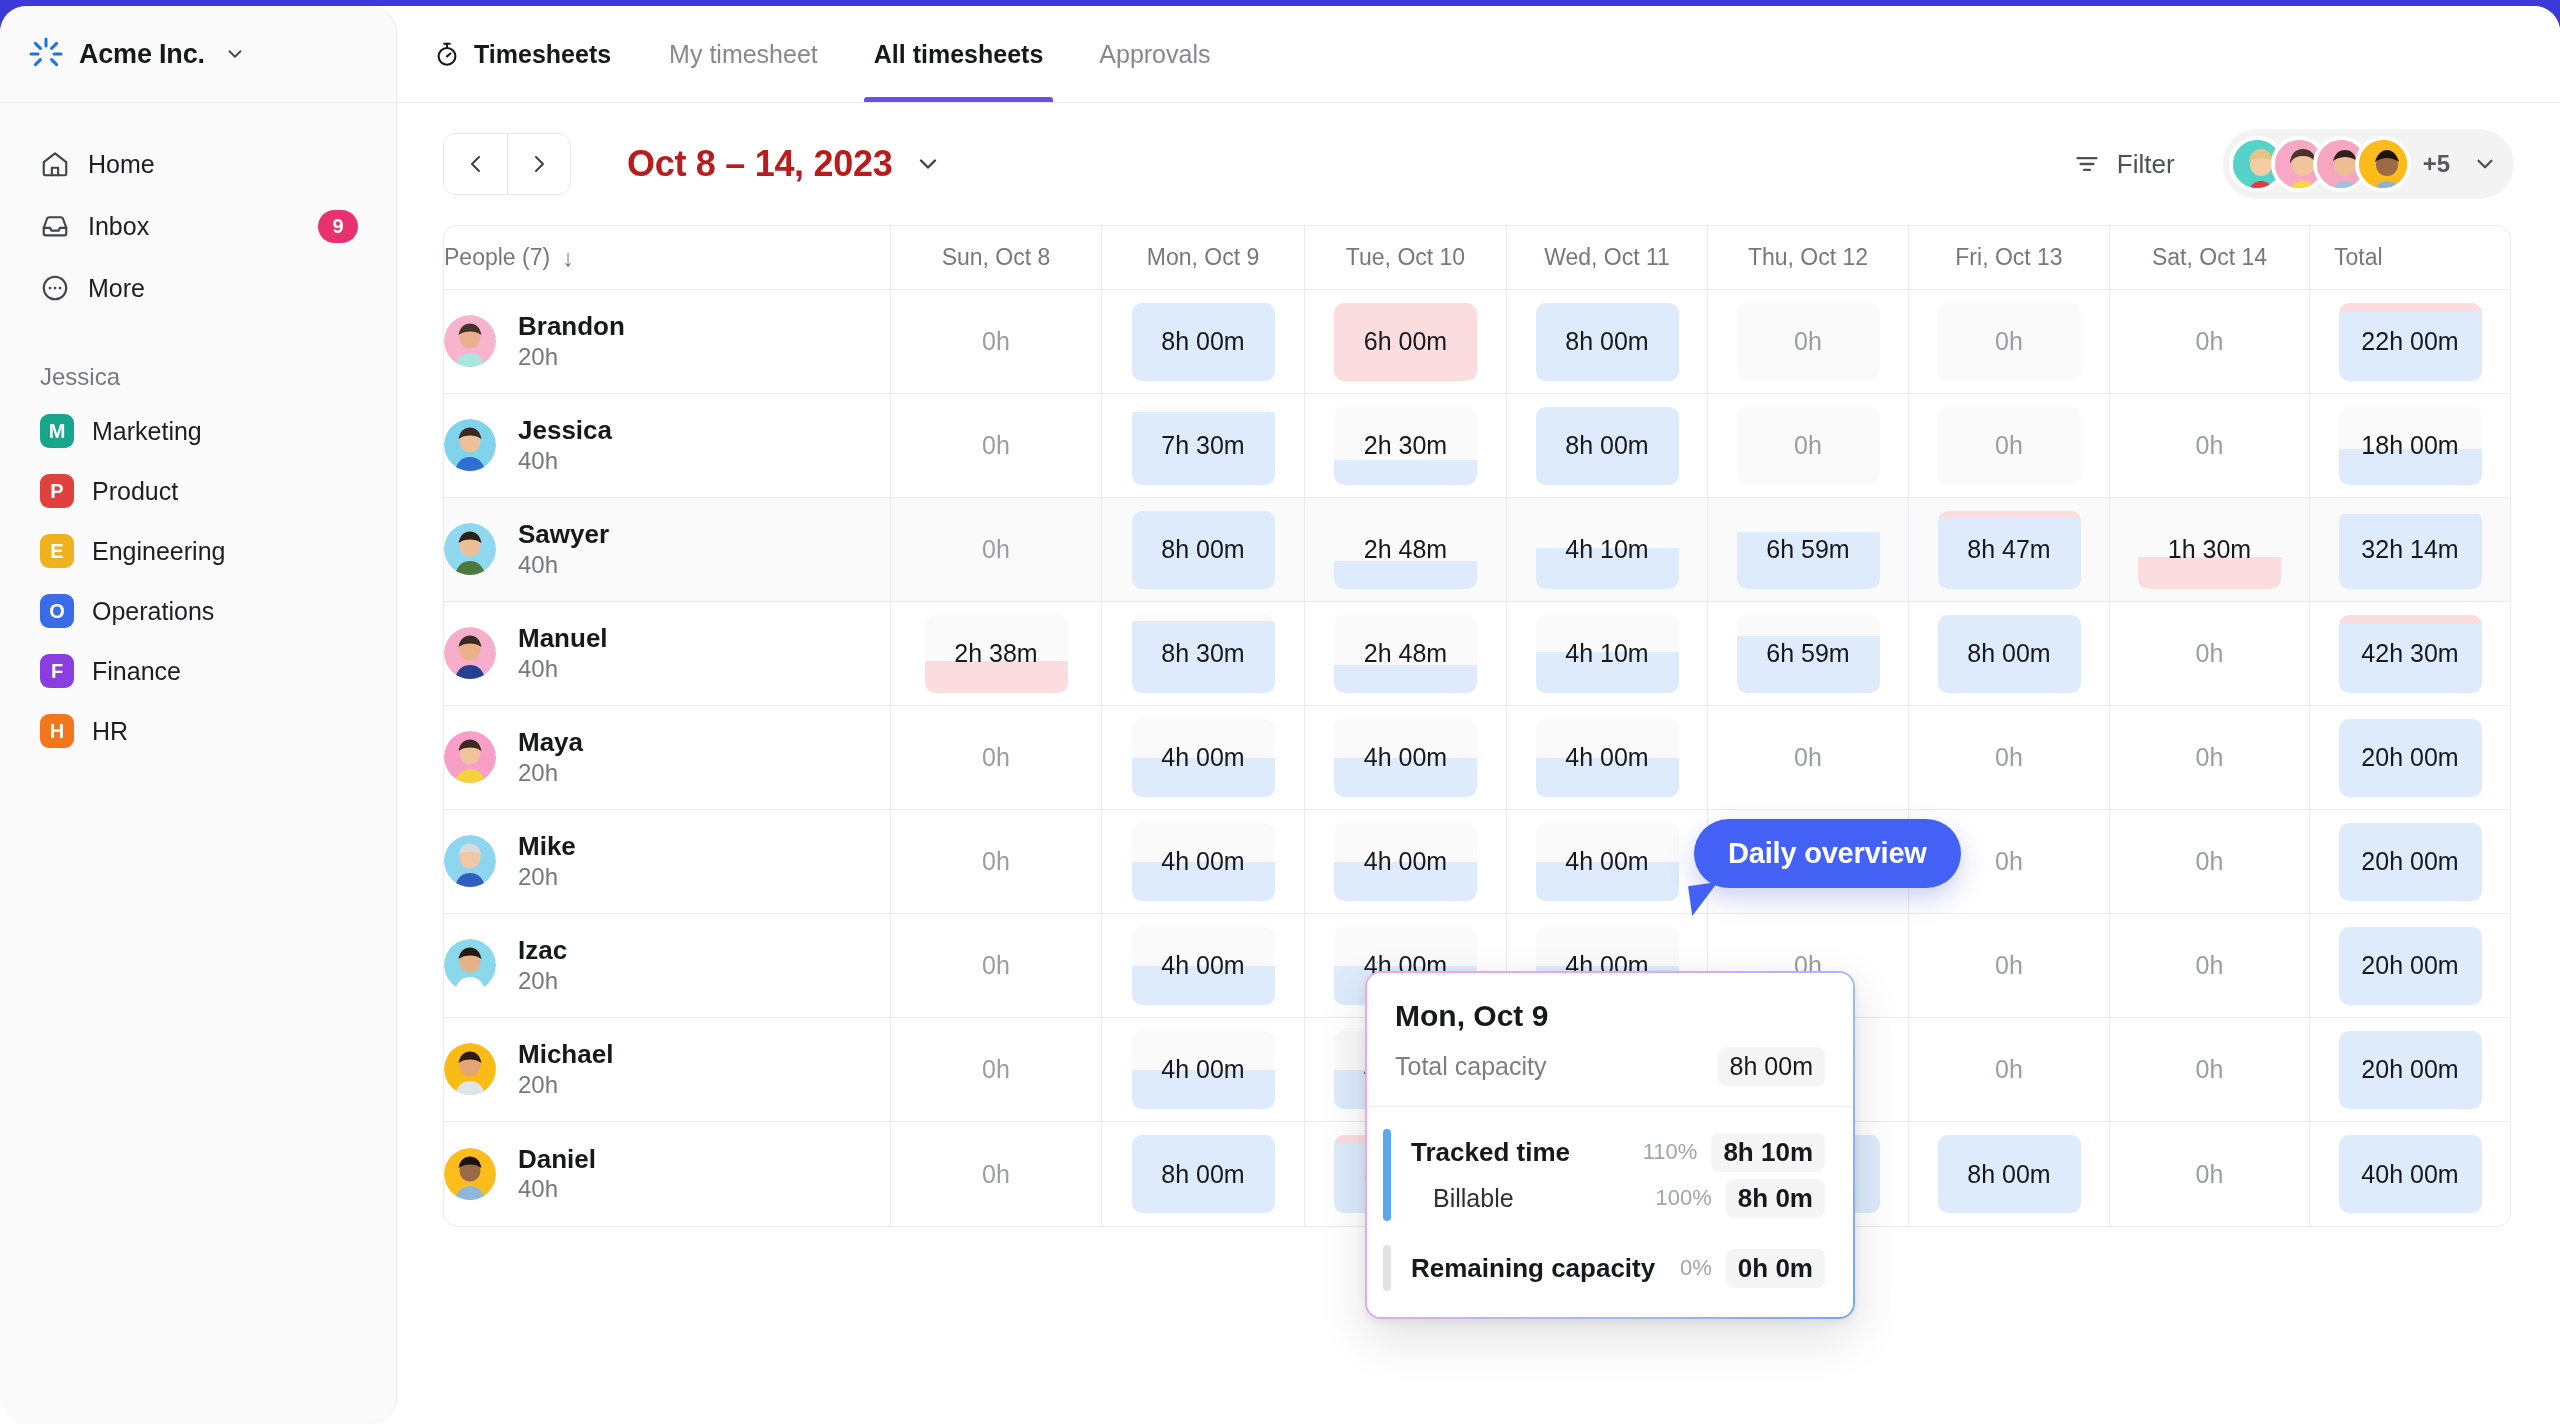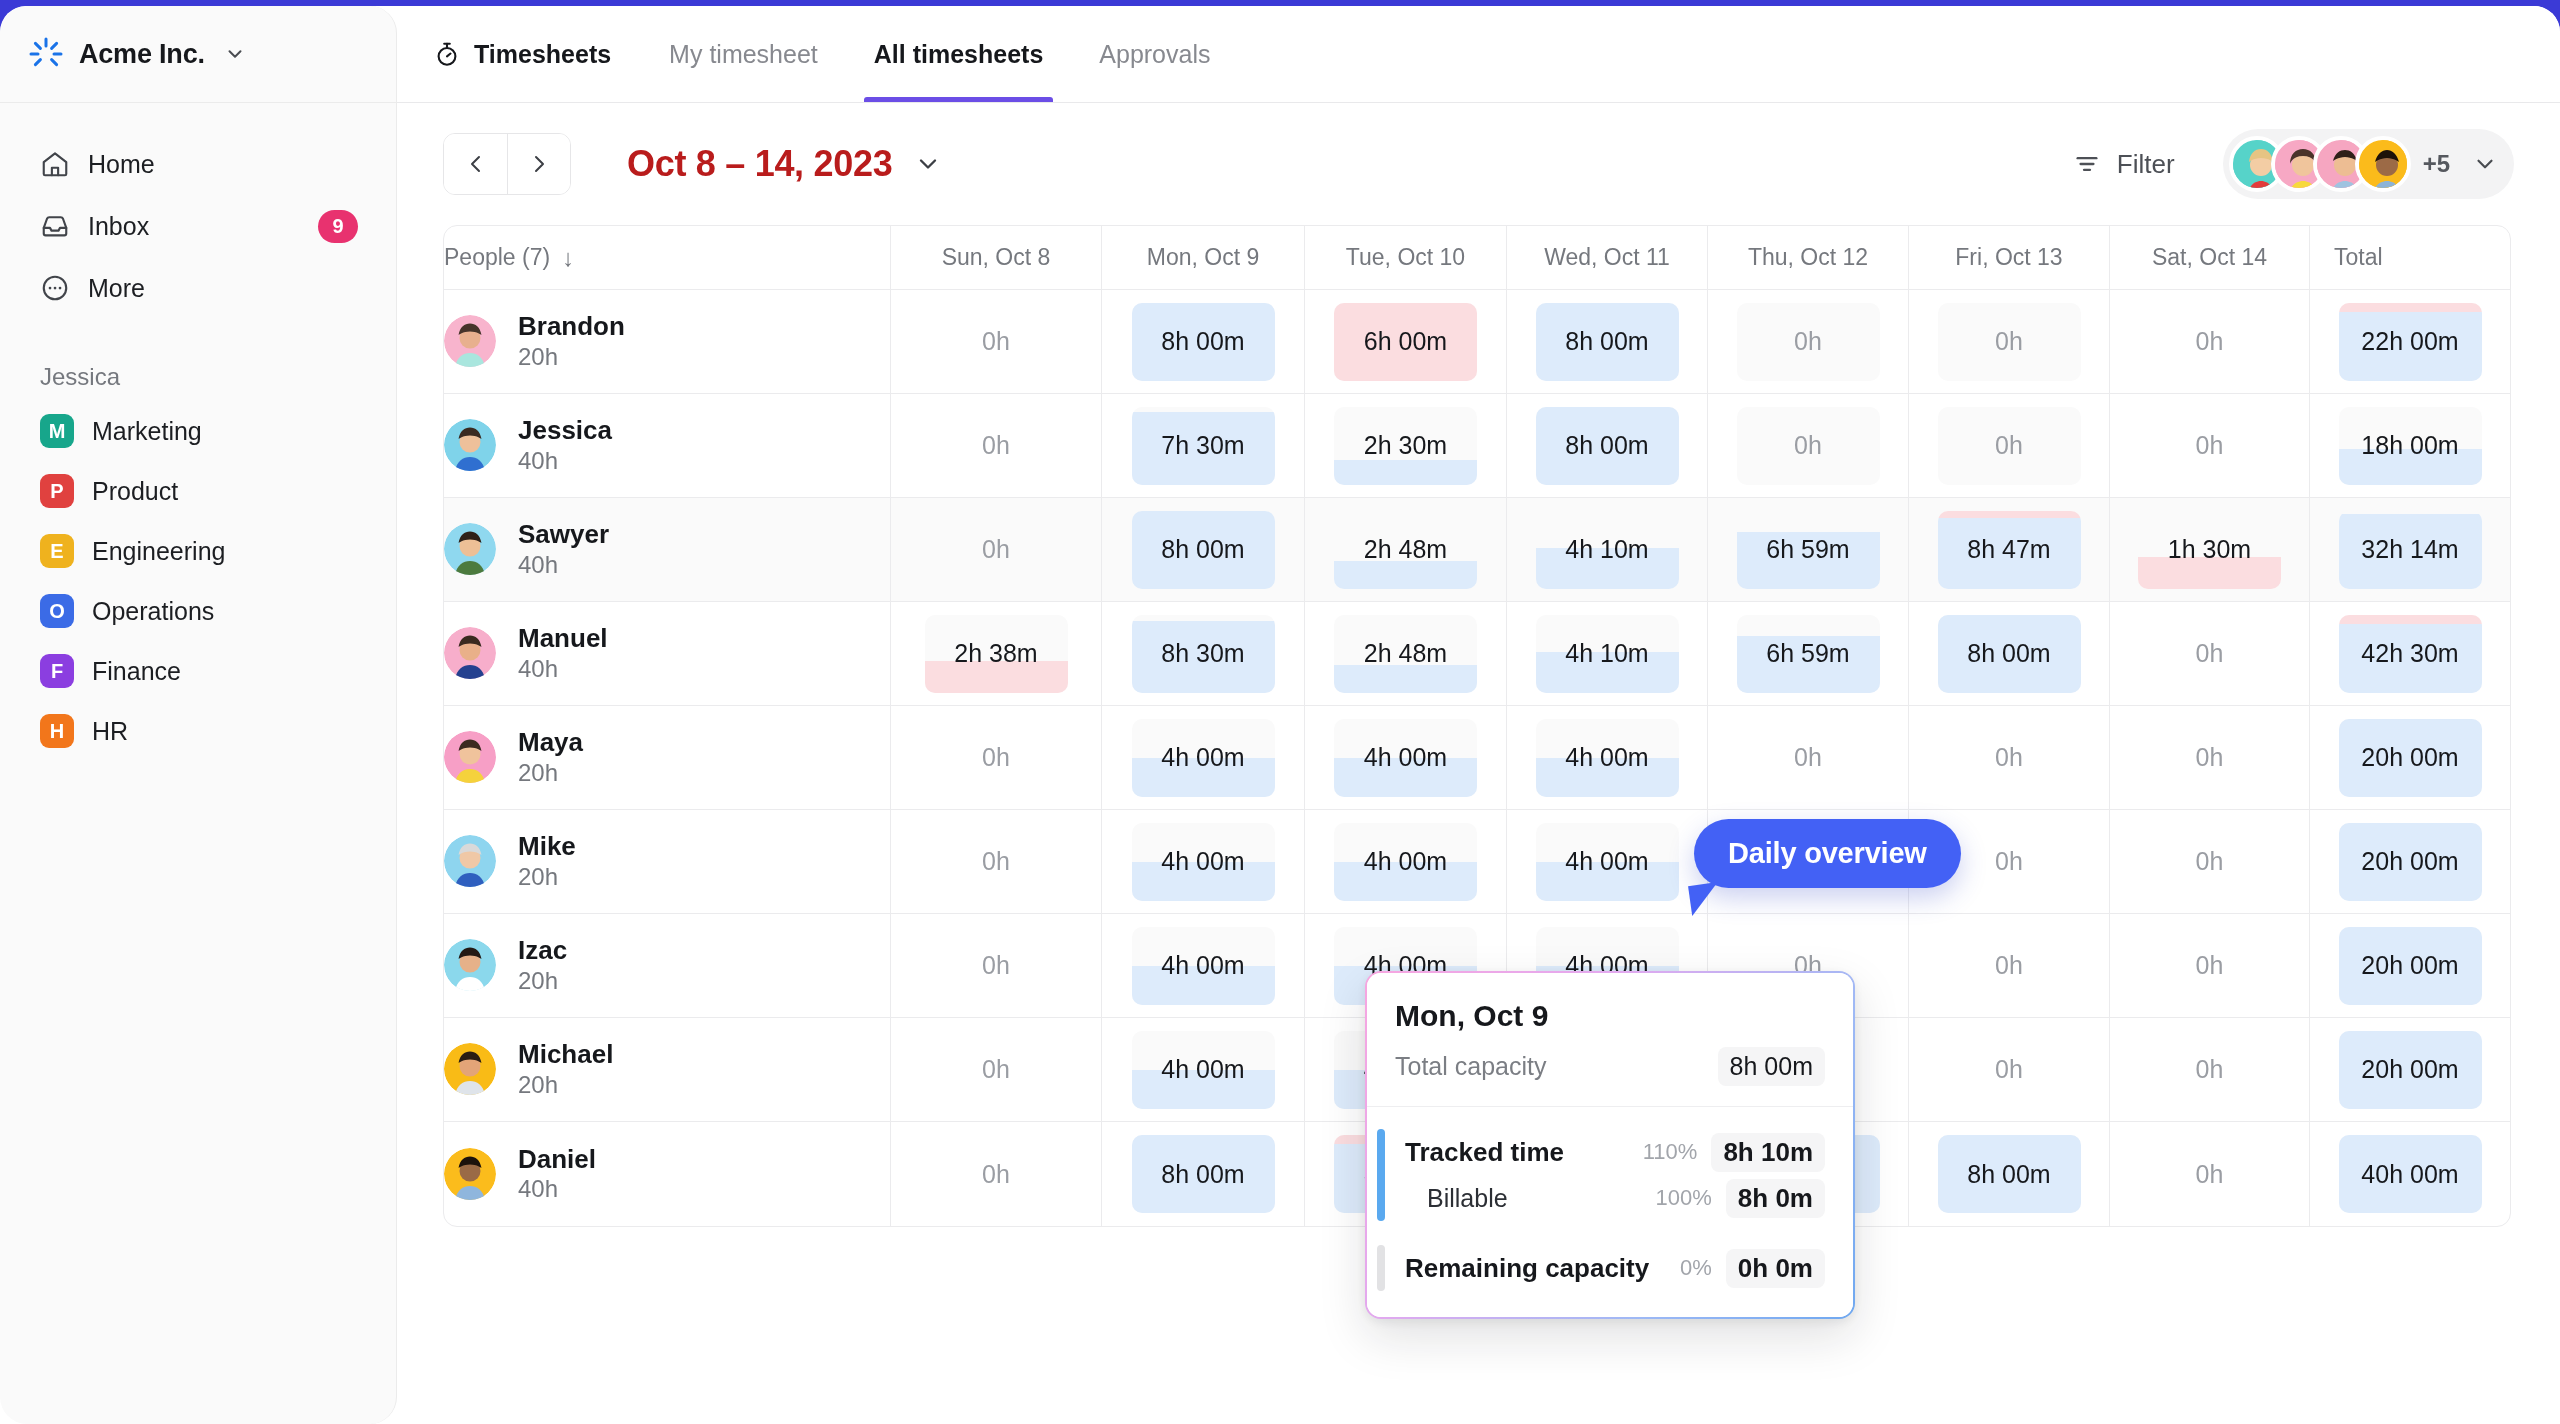--- a/index.html
+++ b/index.html
@@ -194,21 +194,21 @@
   .popup-inner { background:#fff; border-radius:14px; overflow:hidden; }
   .popup-head { padding: 26px 28px 20px 28px; border-bottom: 1px solid #eeeef0; }
   .pop-title { font-size: 30px; font-weight: 700; color: #16181c; margin-bottom: 14px;}
   .pop-row { display: flex; align-items: center; }
   .pop-lbl { font-size: 25px; color: #7b7e84; }
   .pop-right { margin-left: auto; display: flex; align-items: center; gap: 14px; }
   .pop-val {
     font-size: 25px; color: #16181c; font-weight: 400;
     background: #f5f5f6; border-radius: 8px; padding: 5px 12px; white-space: nowrap;
   }
-  .popup-body { padding: 22px 28px 26px 10px; }
+  .popup-body { padding: 22px 28px 26px 16px; }
   .group { display: flex; gap: 20px; }
   .gbar { width: 8px; border-radius: 4px; flex: 0 0 8px; }
   .gbar.blue { background: #5aa9ef; }
   .gbar.grey { background: #e2e2e4; }
   .glines { flex: 1 1 auto; }
   .gline { display: flex; align-items: center; height: 46px; }
   .gline .nm { font-size: 26px; color: #16181c; }
   .gline.sub .nm { font-size: 25px; color: #2c2f35; padding-left: 22px; }
   .gline .r { margin-left: auto; display: flex; align-items: center; gap: 14px; }
   .gline .pct { font-size: 22px; color: #a2a5ab; }

